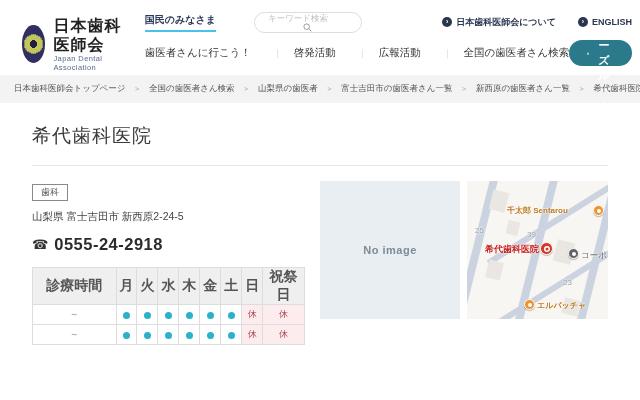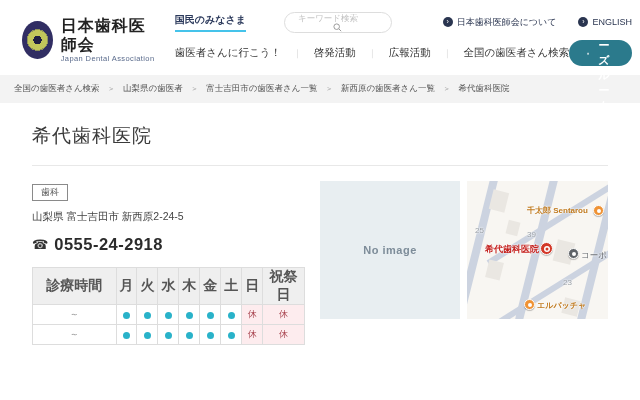--- a/index.html
+++ b/index.html
@@ -15,23 +15,23 @@
   .logo-sub { font-size:7.5px; color:#5a6b8c; letter-spacing:0.4px; }
   .header-right { flex:1; display:flex; flex-direction:column; align-items:stretch; margin-left:18px; }
   .hrow1 { display:flex; align-items:center; height:24px; }
   .hrow2 { display:flex; align-items:center; height:30px; margin-top:4px; }
   .tab { font-size:10px; font-weight:bold; color:#2c3a5c; margin-right:26px; padding-bottom:3px; cursor:pointer; white-space:nowrap; }
   .tab.active { border-bottom:2.5px solid #45c3ea; }
   .search-pill { display:flex; align-items:center; border:1px solid #ddd; border-radius:11px; height:21px; width:108px; padding:0 8px; background:#fff; margin-left:12px;flex-direction:column; }
   .search-pill input { border:none; outline:none; width:80px; font-size:8.5px; color:#666; background:transparent; font-family:inherit; }
   .search-pill input::placeholder { color:#c2c2c2; }
   .util { display:flex; align-items:center; margin-left:auto; }
-  .util-link { display:flex; align-items:center; font-size:9px; font-weight:normal; color:#2a3550; margin-left:22px; cursor:pointer; white-space:nowrap; }
+  .util-link { display:flex; align-items:center; font-size:9px; font-weight:bold; color:#2a3550; margin-left:22px; cursor:pointer; white-space:nowrap; }
   .circ-ico { width:10px; height:10px; border-radius:50%; background:#2a3550; color:#fff; font-size:7px; line-height:10px; text-align:center; margin-right:4px; flex:0 0 auto; }
-  .nav-main { display:flex; align-items:flex-start; }
+  .nav-main { display:flex; align-items:flex-start;gap:10px; }
   .nav-main-item { font-size:10.5px; color:#333; cursor:pointer; white-space:nowrap; }
   .nav-main-item + .nav-main-item::before { content:"｜"; color:#d5d5d5; margin:0 12px; font-size:9px; }
   .members-btn { margin-left:auto; display:flex; align-items:center; background:#2b7a8c; border:none; border-radius:14px; height:26px; padding:0 18px; color:#fff; font-size:11px; font-weight:bold; cursor:pointer; font-family:inherit; letter-spacing:0.5px; }
   .members-btn svg { margin-right:5px; }
 
   
   .breadcrumb { height:28px; background:#f3f3f3; display:flex; align-items:center; padding:0 14px; white-space:nowrap; overflow:hidden; }
   .crumb { font-size:8.5px; color:#555; cursor:pointer; }
   .crumb.current { cursor:default; }
   .crumb + .crumb::before { content:"＞"; color:#999; margin:0 8px; font-size:7.5px; }
@@ -127,20 +127,21 @@
             <rect x="1" y="4.5" width="8" height="6" rx="1" fill="#fff"></rect>
             <path d="M3 4.5 V3 a2 2 0 0 1 4 0 V4.5" fill="none" stroke="#fff" stroke-width="1.3"></path>
           </svg>
         <span>メンバーズルーム</span>
       </button>
     </div>
   </div>
 </header>
 
 <div class="breadcrumb" id="breadcrumb">
+    <span class="crumb">日本歯科医師会トップページ</span>
     <span class="crumb">全国の歯医者さん検索</span>
     <span class="crumb">山梨県の歯医者</span>
     <span class="crumb">富士吉田市の歯医者さん一覧</span>
     <span class="crumb">新西原の歯医者さん一覧</span>
     <span class="crumb current">希代歯科医院</span>
   </div>
 
 <main class="main">
   <h1 class="page-title">希代歯科医院</h1>
   <hr class="title-rule">
@@ -203,21 +204,21 @@
       <div class="road rv" style="left:4px;"></div>
       <div class="road rv" style="left:64px;"></div>
       <div class="road rv" style="left:126px;"></div>
       <div class="road rc" style="left:6px; top:26px;"></div>
       <div class="road rc" style="left:-42px; top:122px;"></div>
       <div class="blk" style="left:24px; top:10px; width:16px; height:20px;"></div>
       <div class="blk" style="left:88px; top:60px; width:18px; height:22px;"></div>
       <div class="blk" style="left:20px; top:80px; width:15px; height:18px;"></div>
       <div class="blk" style="left:96px; top:118px; width:16px; height:16px;"></div>
       <div class="blk" style="left:40px; top:40px; width:12px; height:14px;"></div>
-    <span class="map-label map-label-orange" style="left: 60px; top: 24px;">千太郎 Sentarou</span>
+    <span class="map-label map-label-orange" style="left: 40px; top: 24px;">千太郎 Sentarou</span>
         <span class="map-label map-label-num" style="left: 8px; top: 45px;">25</span>
         <span class="map-label map-label-num" style="left: 60px; top: 49px;">39</span>
         <span class="map-label map-label-red" style="left: 18px; top: 62px;">希代歯科医院</span>
         <span class="map-label map-label-dark" style="left: 114px; top: 69px;">コーポし</span>
         <span class="map-label map-label-num" style="left: 96px; top: 97px;">23</span>
         <span class="map-label map-label-orange" style="left: 70px; top: 119px;">エルパッチャ</span>
         <span class="pin pin-orange" style="left: 126px; top: 24px;">
           <span class="pin-inner"></span>
         </span>
         <span class="pin pin-red" style="left: 73px; top: 61px;">

